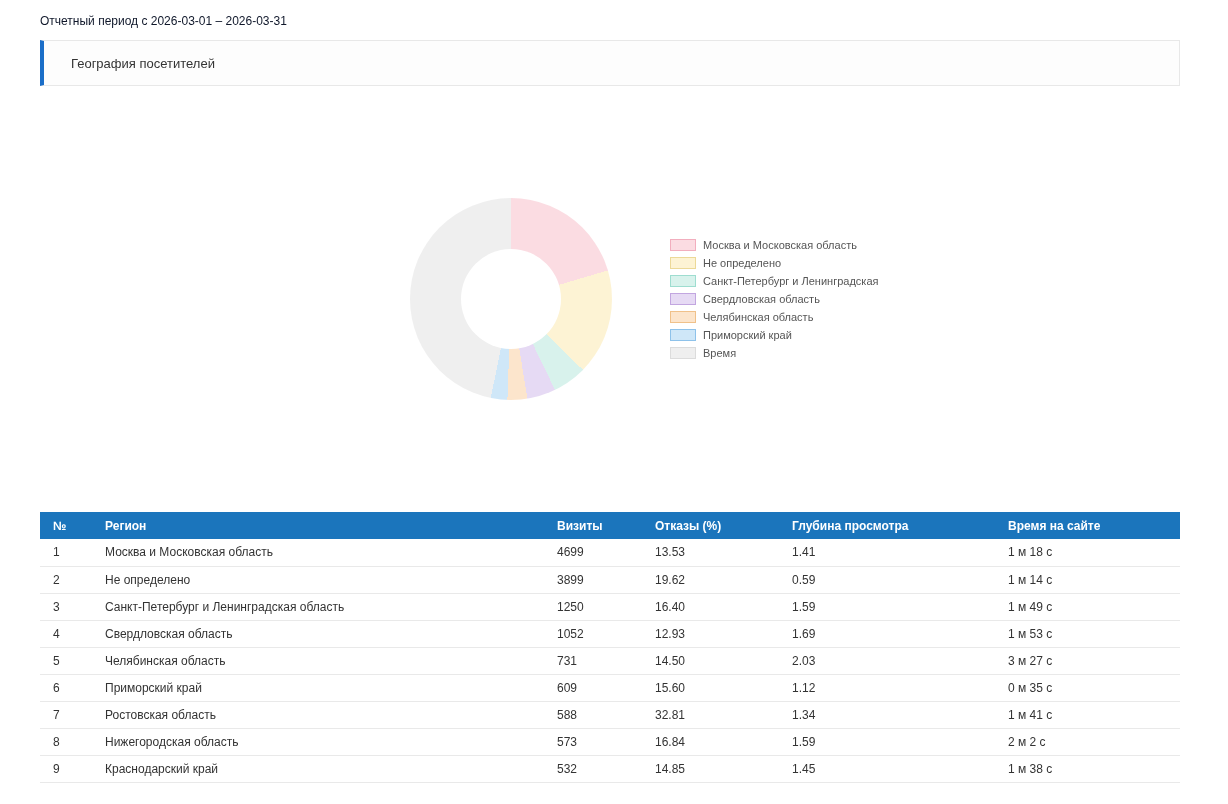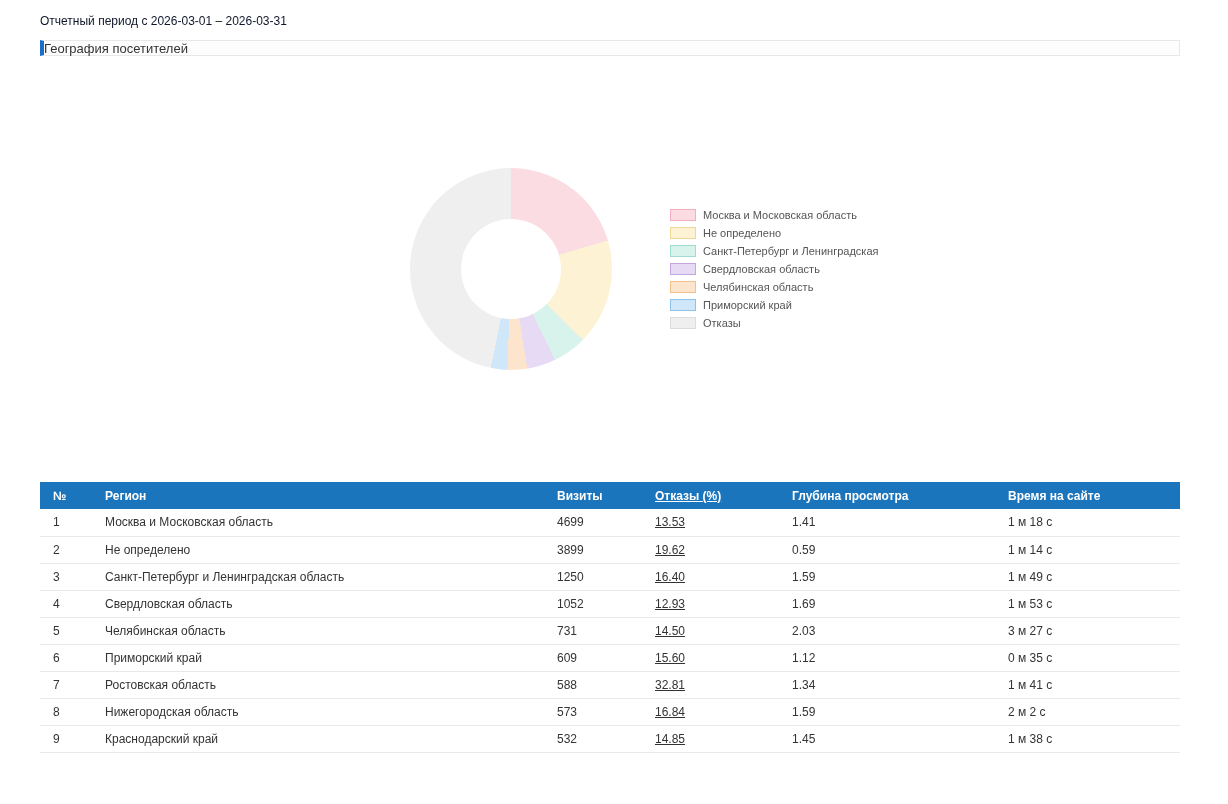--- a/index.html
+++ b/index.html
@@ -15,24 +15,24 @@
   .report-period {
     font-size: 12px;
     color: #0f172a;
     margin-bottom: 12px;
   }
 
   .section-bar {
     border: 1px solid #e8e8e8;
     border-left: 4px solid #1b6ec8;
     background: #fdfdfd;
-    height: 16px;
+    height: 46px;
     display: flex;
     align-items: center;
-    padding-left: 0;
+    padding-left: 27px;
   }
   .section-title { font-size: 13px; color: #333; }
 
   .chart-area {
     margin-top: 112px;
     display: flex;
     align-items: center;
   }
   .donut-wrap {
     margin-left: 370px;
@@ -89,21 +89,21 @@
     height: 27px;
     padding: 0 0 0 13px;
     border-bottom: 1px solid #e9e9e9;
     color: #333;
     white-space: nowrap;
     overflow: hidden;
   }
   .geo-table th:nth-child(1), .geo-table td:nth-child(1) { width: 52px; }
   .geo-table th:nth-child(2), .geo-table td:nth-child(2) { width: 452px; }
   .geo-table th:nth-child(3), .geo-table td:nth-child(3) { width: 98px; margin-top: 21px; }
-  .geo-table th:nth-child(4), .geo-table td:nth-child(4) { width: 137px; text-decoration: underline; }
+  .geo-table th:nth-child(4), .geo-table td:nth-child(4) { width: 137px; }
   .geo-table th:nth-child(5), .geo-table td:nth-child(5) { width: 216px; }
   .geo-table th:nth-child(6), .geo-table td:nth-child(6) { width: 185px; }
 </style>
 </head>
 <body>
 
 <div class="page">
 
   <div class="report-period">Отчетный период с 2026-03-01 – 2026-03-31</div>
 
@@ -137,21 +137,21 @@
         <div class="legend-item">
           <span class="legend-swatch" style="background: rgb(252, 229, 204); border-color: rgb(240, 193, 138);"></span>
           <span class="legend-label">Челябинская область</span>
         </div>
         <div class="legend-item">
           <span class="legend-swatch" style="background: rgb(207, 231, 248); border-color: rgb(142, 194, 234);"></span>
           <span class="legend-label">Приморский край</span>
         </div>
         <div class="legend-item">
           <span class="legend-swatch" style="background: rgb(239, 239, 239); border-color: rgb(220, 220, 220);"></span>
-          <span class="legend-label">Отказы</span>
+          <span class="legend-label">Время</span>
         </div>
       </div>
   </div>
 
   <table class="geo-table">
     <thead>
       <tr>
           <th>№</th>
           <th>Регион</th>
           <th>Визиты</th>

